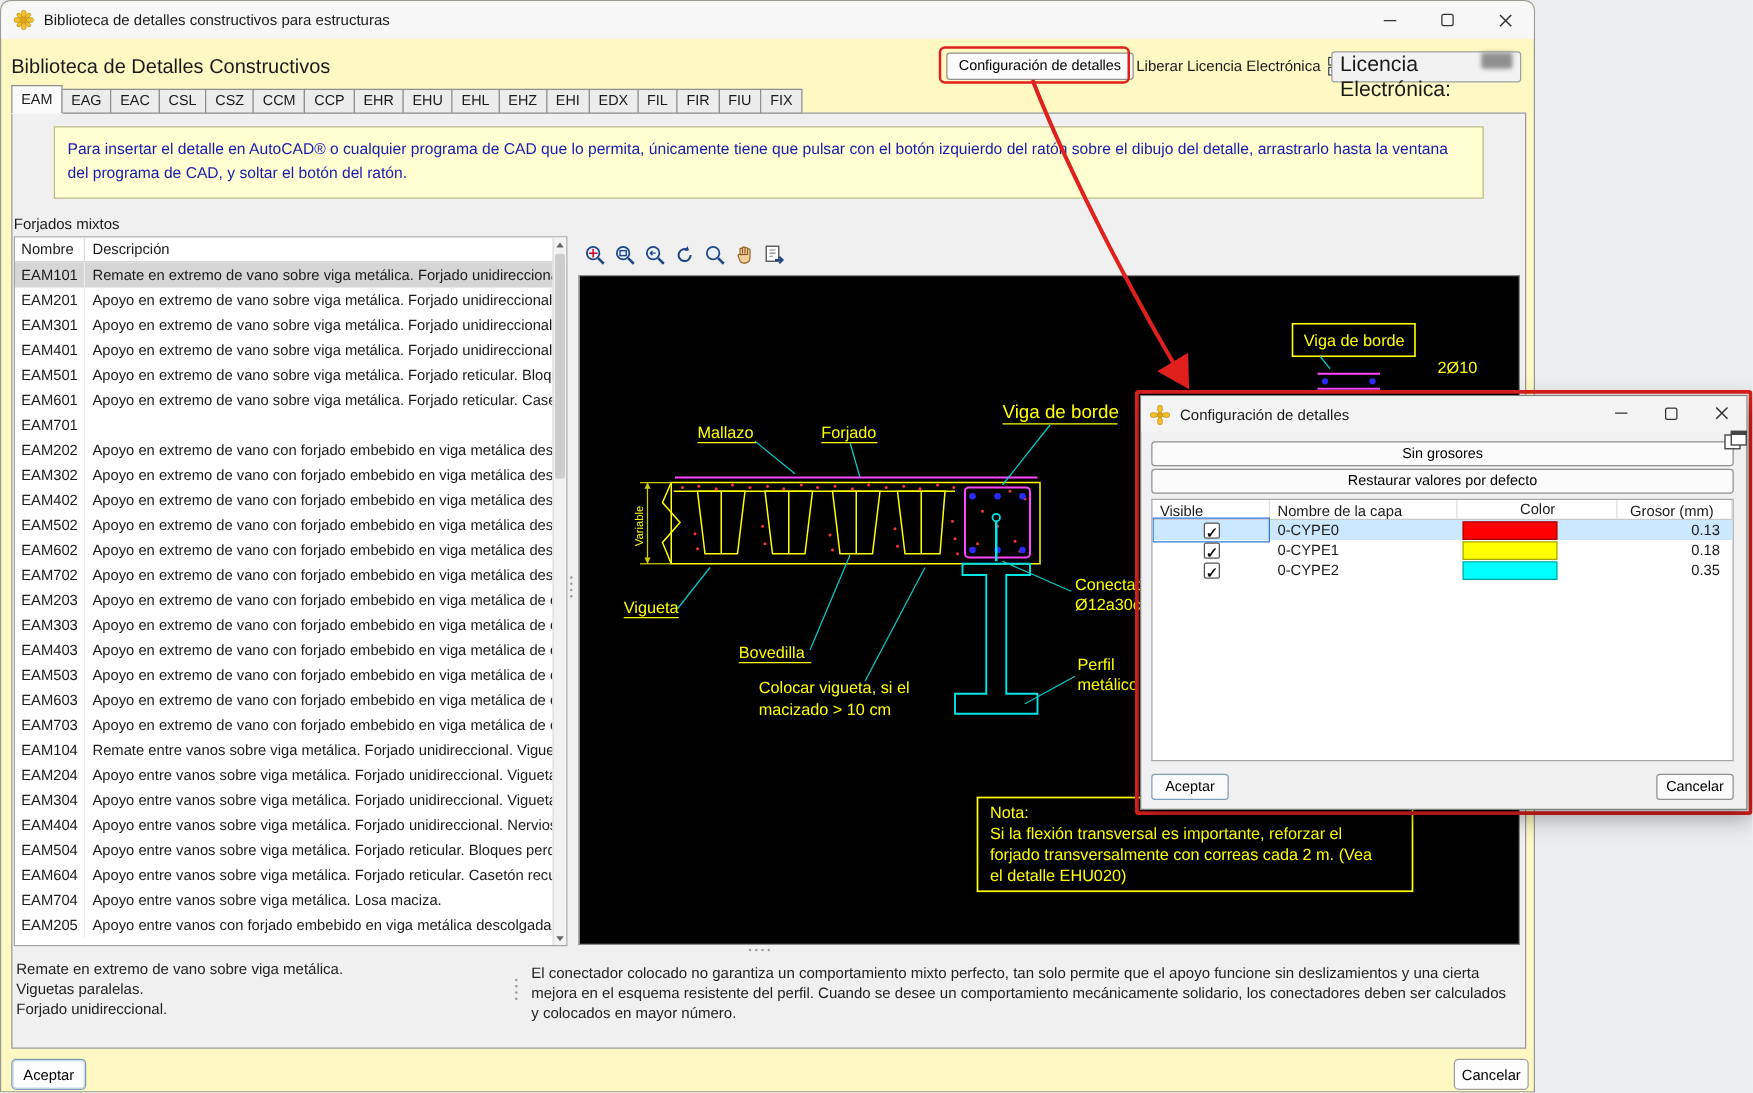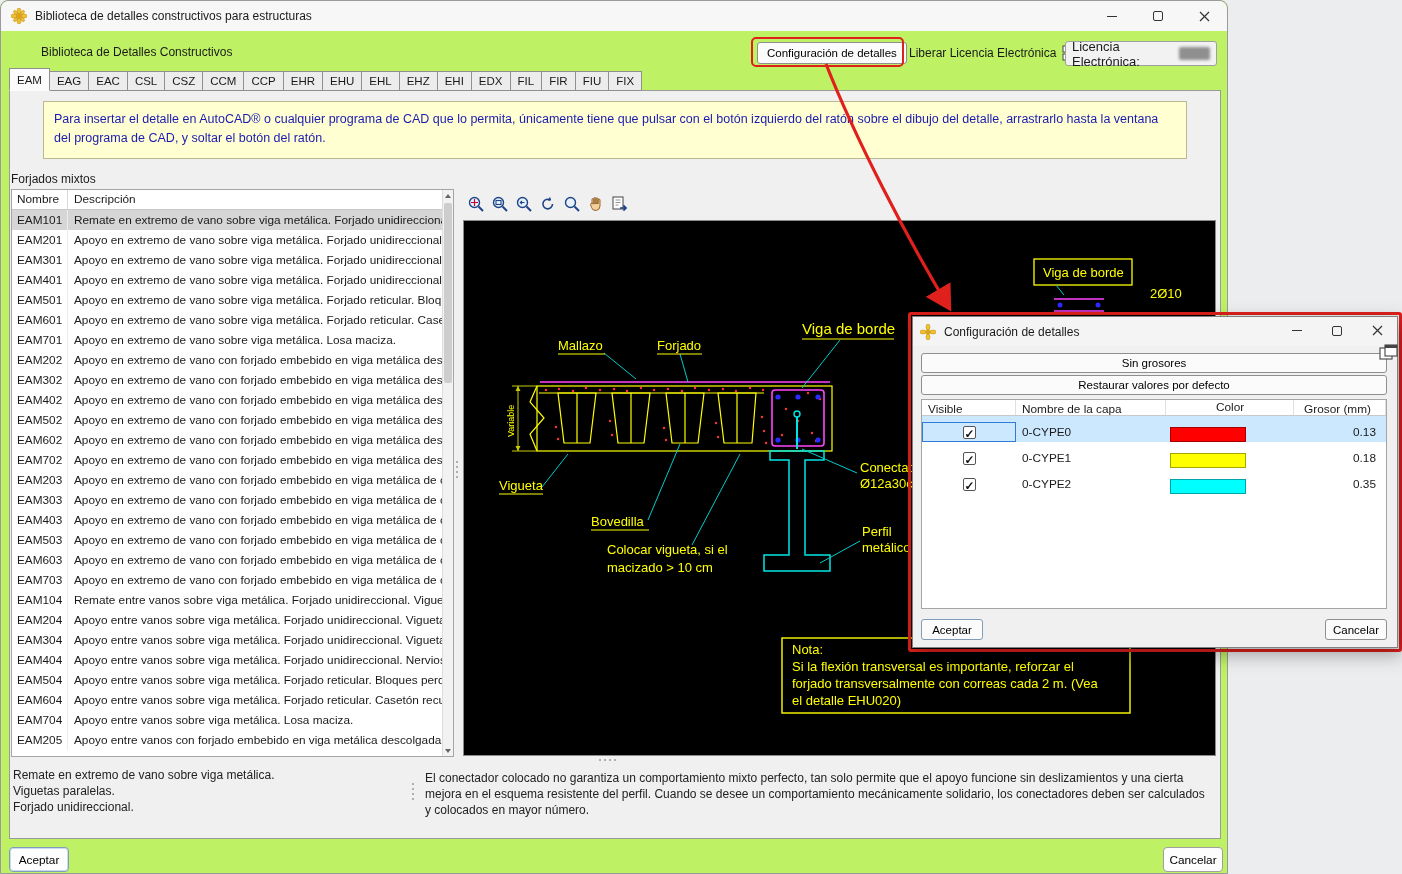--- a/index.html
+++ b/index.html
@@ -2,36 +2,36 @@
 <html><head>
 <meta charset="utf-8">
 <style>
   * { margin:0; padding:0; box-sizing:border-box; }
   html,body { width:1402px; height:874px; }
   body { font-family:"Liberation Sans",sans-serif; font-size:12px; color:#1a1a1a;
          background:#ecedef; position:relative; overflow:hidden; }
   .abs { position:absolute; }
 
   
-  .win { background:#bef264; border:1px solid #9a9a9a; border-radius:8px 8px 0 0;padding-left:44px; }
+  .win { background:#fef9c3; border:1px solid #9a9a9a; border-radius:8px 8px 0 0;padding-left:44px; }
   .titlebar { position:absolute; left:0; top:0; right:0; height:30px; background:#f7f7f7;
               display:flex; align-items:center; border-radius:8px 8px 0 0; }
   .titlebar .t-title { margin-left:8px; font-size:12px; }
   .win-controls { margin-left:auto; display:flex; height:30px; }
   .wc { width:46px; height:30px; display:flex; align-items:center; justify-content:center; }
   .glyph-min { width:10px; border-top:1px solid #333; }
   .glyph-max { width:10px; height:10px; border:1.2px solid #333; border-radius:2px; }
   .appicon { width:16px; height:16px; margin-left:10px; flex:0 0 16px; }
 
-  .hdr-label { font-size:12px;margin-left:32px; }
+  .hdr-label { font-size:16px; }
   .btn { display:inline-flex; align-items:center; justify-content:center;
          background:#fbfbfb; border:1px solid #8f8f8f; border-radius:3px;
          font-size:11.5px; cursor:default; }
   .license-box { border:1px solid #9f9f9f; border-radius:3px; background:#f2f2f2;
-                 display:flex; align-items:center; padding:0 6px; gap:6px; font-size:13px; }
+                 display:flex; padding:0 6px; gap:6px; font-size:17px; }
   .license-blob { width:36px; height:13px; background:#8f8f8f; border-radius:2px; filter:blur(1.5px); }
 
   
   .tabstrip { display:flex; align-items:flex-end; height:23px; }
   .tab { padding:0 7px; height:20px; line-height:19px; border:1px solid #8f8f8f;
          margin-right:-1px; background:#ececec; font-size:11.5px; position:relative; z-index:1; }
   .tab.selected { background:#fbfbfb; height:23px; line-height:22px; z-index:3;
                   border-bottom:1px solid #fbfbfb; }
   .page-frame { border:1px solid #9a9a9a; background:#f0f0f0; }
 
@@ -83,21 +83,21 @@
   .wide-btn { position:absolute; left:8px; right:10px; height:20px; }
   .dlg-table { position:absolute; left:8px; right:10px; top:82px; height:210px;
                background:#fff; border:1px solid #a5a5a5; overflow:hidden; font-size:11.8px; }
   .dlg-head { display:flex; height:16px; line-height:19px; border-bottom:1px solid #c9c9c9; }
   .dlg-head .cell { border-right:1px solid #e0e0e0; }
   .cell { padding-left:6px; }
   .c-vis { width:94px; }
   .c-name { width:150px; }
   .c-color { width:84px; padding:0; display:flex; align-items:center; justify-content:center; }
   .c-gros { flex:1; text-align:right; padding-right:10px; }
-  .dlg-row { display:flex; height:26px; line-height:20px; align-items:flex-end; }
+  .dlg-row { display:flex; height:16px; line-height:20px; align-items:center; }
   .dlg-row.selected { background:#cce8ff; }
   .dlg-row.selected .c-vis { outline:1px solid #2f7bd9; outline-offset:-1px; }
   .dlg-row .c-vis { height:20px; display:flex; align-items:center; justify-content:center; padding:0; }
   .cb { width:13px; height:13px; background:#fff; border:1px solid #555; border-radius:2px;
         position:relative; }
   .cb::after { content:"✓"; position:absolute; left:1px; top:-3px; font-size:12px; color:#111; font-weight:bold; }
   .swatch { display:block; width:76px; height:15px; border:1px solid rgba(0,0,0,.35); }
   .dlg-btn { position:absolute; width:62px; height:21px; border-radius:3px; }
 
   .arrow-layer { position:absolute; left:0; top:0; width:1402px; height:874px;
@@ -214,21 +214,20 @@
         <div class="lst-row">
         <span class="lst-name">EAM501</span>
         <span class="lst-desc">Apoyo en extremo de vano sobre viga metálica. Forjado reticular. Bloqu...</span>
       </div>
         <div class="lst-row">
         <span class="lst-name">EAM601</span>
         <span class="lst-desc">Apoyo en extremo de vano sobre viga metálica. Forjado reticular. Caset...</span>
       </div>
         <div class="lst-row">
         <span class="lst-name">EAM701</span>
-        <span class="lst-desc">Apoyo en extremo de vano sobre viga metálica. Losa maciza.</span>
       </div>
         <div class="lst-row">
         <span class="lst-name">EAM202</span>
         <span class="lst-desc">Apoyo en extremo de vano con forjado embebido en viga metálica desc...</span>
       </div>
         <div class="lst-row">
         <span class="lst-name">EAM302</span>
         <span class="lst-desc">Apoyo en extremo de vano con forjado embebido en viga metálica desc...</span>
       </div>
         <div class="lst-row">

